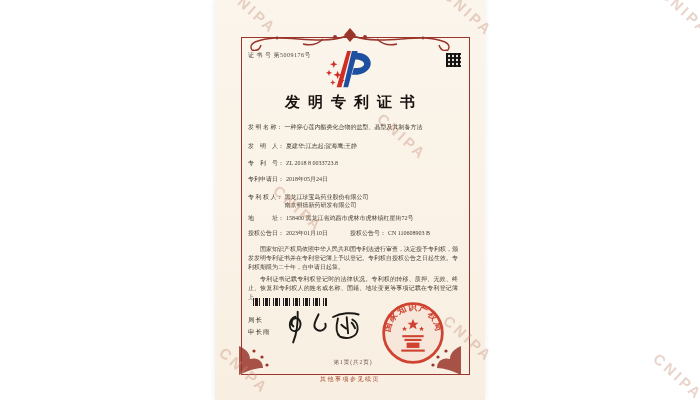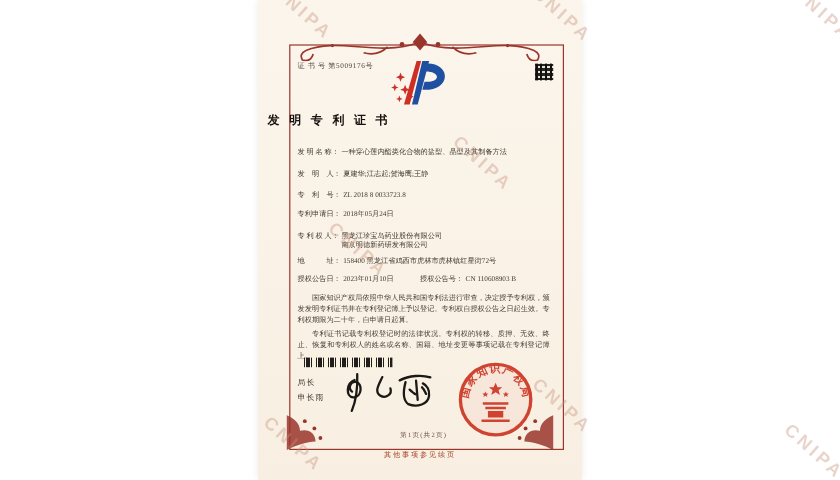--- a/index.html
+++ b/index.html
@@ -34,21 +34,21 @@
   }
   .qr{
     position:absolute;left:231px;top:53px;width:15px;height:14px;
     background:
       repeating-linear-gradient(0deg,rgba(17,17,17,0.9) 0 2px,transparent 2px 4px),
       repeating-linear-gradient(90deg,#111 0 2px,#e8e2d6 2px 4px);
   }
   .logo{position:absolute;left:105px;top:49px;width:60px;height:42px;}
   .title{
     position:absolute;left:0;top:93px;width:100%;
-    font-size:10px;font-weight:bold;color:#17120f;
+    text-align:center;font-size:15px;font-weight:bold;color:#17120f;
     letter-spacing:8px;text-indent:8px;
   }
   .frow{
     position:absolute;left:33px;right:26px;display:flex;
     font-size:6px;color:#41392f;line-height:8px;white-space:nowrap;
   }
   .frow .lab{flex:none;}
   .frow .val{margin-left:2px;}
   .holders{display:flex;flex-direction:column;}
   .paras{

